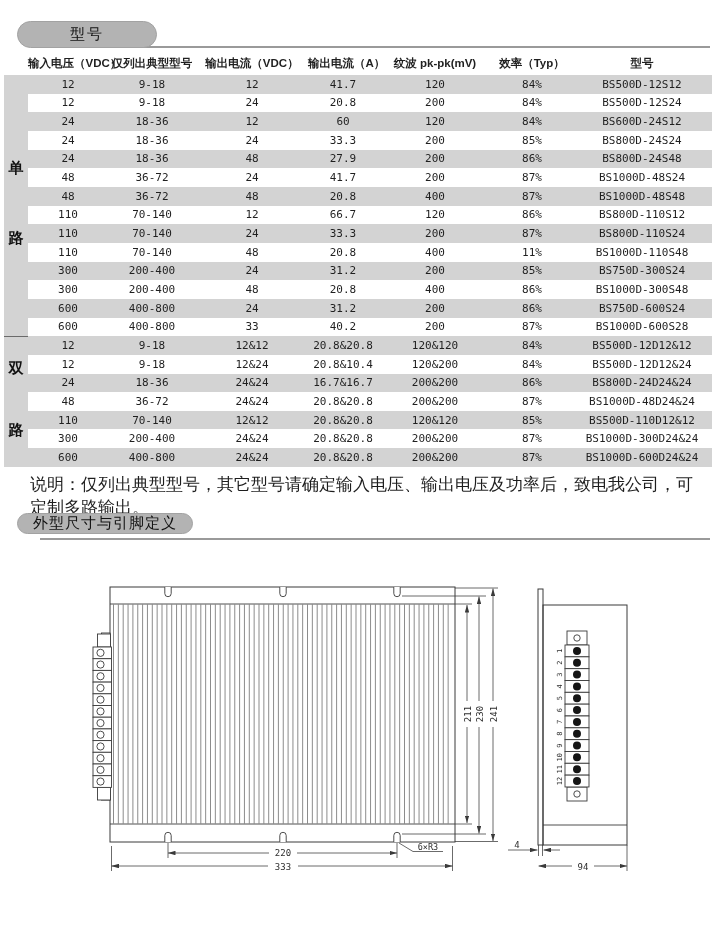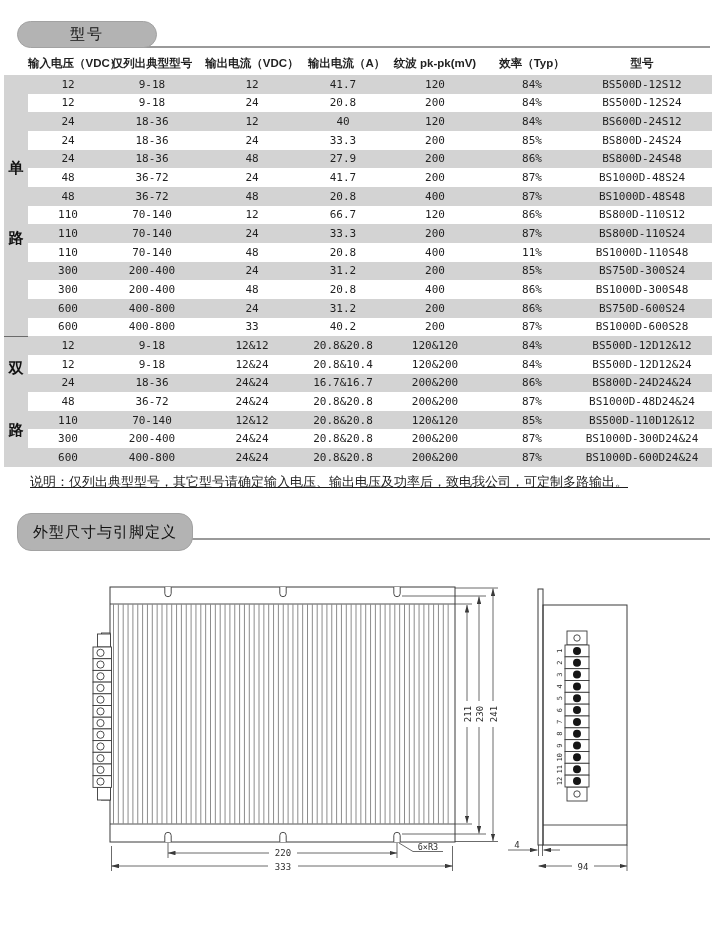--- a/index.html
+++ b/index.html
@@ -4,43 +4,43 @@
 <style>
   * { margin:0; padding:0; box-sizing:border-box; }
   html,body { width:720px; height:933px; }
   body { position:relative; background:#fff; color:#1f1f1f;
          font-family:"Liberation Sans", sans-serif; overflow:hidden; }
 
   .pill { position:absolute; background:#b3b3b3; border:1px solid #a2a2a2;
           border-radius:14px; display:flex; align-items:center; justify-content:center;
           font-size:15px; letter-spacing:2px; color:#111; z-index:2; }
   #pill-models  { left:17px; top:21px;  width:140px; height:27px; }
-  #pill-outline { left:17px; top:513px; width:176px; height:38px; letter-spacing:1px;font-family:Liberation Serif, serif; }
+  #pill-outline { left:17px; top:513px; width:176px; height:21px; letter-spacing:1px;font-family:Liberation Serif, serif; }
   .tab-rule { position:absolute; height:1.5px; background:#9a9a9a; z-index:1; }
   #rule-models  { left:40px; top:46px;  width:670px; }
   #rule-outline { left:40px; top:538px; width:670px; }
 
   .grid7 { display:grid; grid-template-columns:80px 88px 112px 70px 114px 80px 140px;
            align-items:center; text-align:center; }
   #table-header { position:absolute; left:28px; top:52px; width:684px; height:22px;
                   font-size:11.5px; font-weight:bold; white-space:nowrap; }
   #rows { position:absolute; left:28px; top:75px; width:684px; }
   .row { height:18.667px; font-size:11px;
          font-family:"DejaVu Sans Mono", monospace; white-space:nowrap; }
   .row.g { background:#d3d3d3; }
 
   #gutter { position:absolute; left:4px; top:75px; width:24px; height:392px;
             background:#d3d3d3; }
   .glabel { position:absolute; left:50%; transform:translateX(-50%);
             font-size:15px; font-weight:bold; color:#111; line-height:1; }
   #gutter-divider { position:absolute; left:0; top:261px; width:100%; height:1px;
                     background:#6a6a6a; }
 
-  #note { position:absolute; left:30px; top:473px; width:670px; font-size:13px;
-          color:#1d1d1d;text-decoration:underline; }
+  #note { position:absolute; left:30px; top:473px; width:670px; font-size:17px;
+          color:#1d1d1d; }
 
   #drawing { position:absolute; left:0; top:555px; }
   #drawing text { font-family:"DejaVu Sans Mono", monospace; font-size:9px; fill:#2e2e2e; }
   #drawing text.small { font-size:8.5px; }
   #drawing text.pin { font-size:7px; }
 </style>
 </head>
 <body>
 
 <div class="pill" id="pill-models">
@@ -82,21 +82,21 @@
       <span>24</span>
       <span>20.8</span>
       <span>200</span>
       <span>84%</span>
       <span>BS500D-12S24</span>
     </div>
     <div class="row grid7 g">
       <span>24</span>
       <span>18-36</span>
       <span>12</span>
-      <span>40</span>
+      <span>60</span>
       <span>120</span>
       <span>84%</span>
       <span>BS600D-24S12</span>
     </div>
     <div class="row grid7">
       <span>24</span>
       <span>18-36</span>
       <span>24</span>
       <span>33.3</span>
       <span>200</span>

